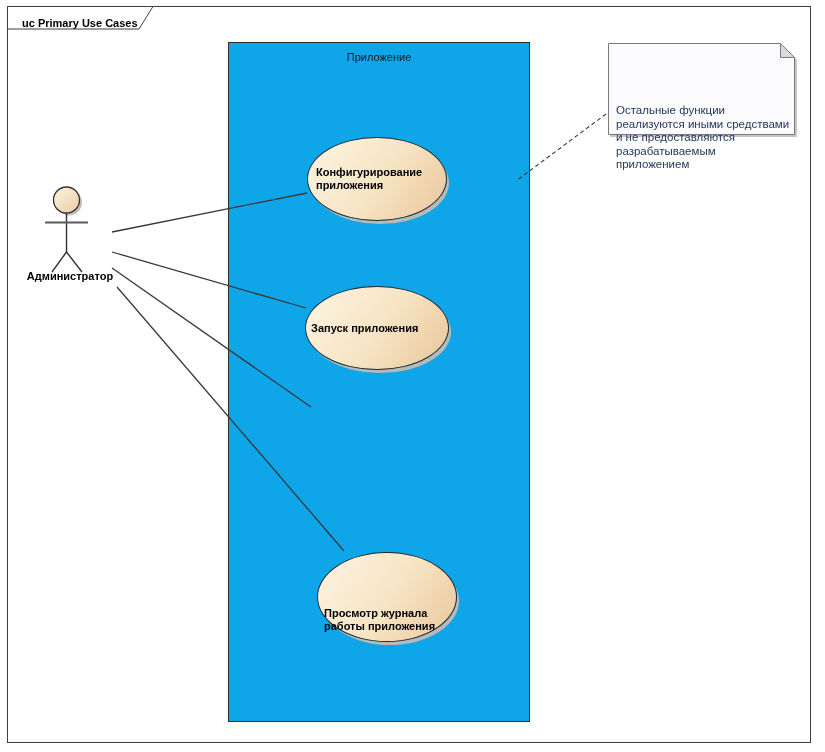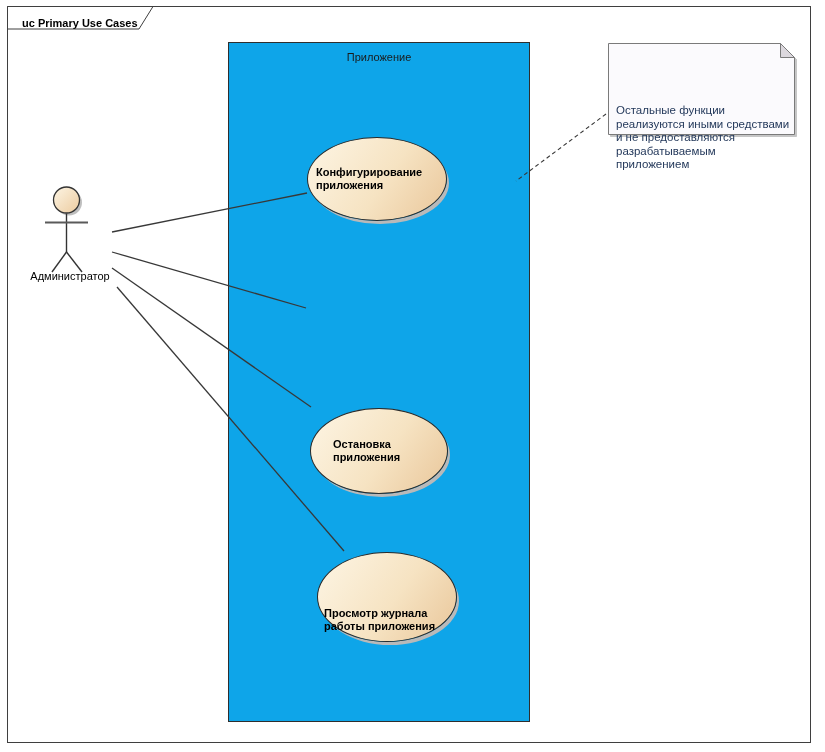--- a/index.html
+++ b/index.html
@@ -29,21 +29,21 @@
   .uc1{left:307px;top:137px;width:138px;height:82px;}
   .uc2{left:305px;top:286px;width:142px;height:82px;}
   .uc3{left:310px;top:408px;width:136px;height:84px;}
   .uc4{left:317px;top:552px;width:138px;height:88px;}
   .uc1 .uc-text{width:122px;}
   .uc2 .uc-text{width:132px;}
   .uc3 .uc-text{width:92px;}
   .uc4 .uc-text{width:126px;margin-top:46px;}
   
   .actor-label{position:absolute;left:25px;top:270px;width:90px;text-align:center;
-               font-size:11px;font-weight:normal;white-space:nowrap;}
+               font-size:11px;font-weight:bold;white-space:nowrap;}
   
   .note{position:absolute;left:608px;top:43px;width:187px;height:92px;}
   .note svg{position:absolute;left:0;top:0;filter:drop-shadow(2.5px 2.5px 0 #c6c6c6);}
   .note-text{position:absolute;left:8px;top:13px;width:174px;
              font-size:11.5px;line-height:13.5px;color:#24395b;margin-top:48px;}
 </style>
 </head>
 <body>
 
 <div id="canvas" data-interactable="false">
@@ -84,22 +84,22 @@
       <line x1="66.5" y1="252" x2="52" y2="272" stroke="#333333" stroke-width="1.4" data-interactable="true"></line>
       <line x1="66.5" y1="252" x2="82" y2="272" stroke="#333333" stroke-width="1.4" data-interactable="true"></line>
     </g>
   </svg>
 
   <div class="actor-label" data-interactable="false">Администратор</div>
 
   <div class="usecase uc1" data-interactable="true">
     <span class="uc-text" data-interactable="false">Конфигурирование приложения</span>
   </div>
-  <div class="usecase uc3" data-interactable="true">
-    <span class="uc-text" data-interactable="false">Остановка приложения</span>
+  <div class="usecase uc2" data-interactable="true">
+    <span class="uc-text" data-interactable="false">Запуск приложения</span>
   </div>
   <div class="usecase uc4" data-interactable="true">
     <span class="uc-text" data-interactable="false">Просмотр журнала работы приложения</span>
   </div>
 
   <div class="note" data-interactable="true">
     <svg width="187" height="92" data-interactable="false">
       <path d="M0.5,0.5 L172.5,0.5 L186.5,14.5 L186.5,91.5 L0.5,91.5 Z" fill="#fbfafd" stroke="#7a7a7a" stroke-width="1"></path>
       <path d="M172.5,0.5 L172.5,14.5 L186.5,14.5 Z" fill="#dcd8de" stroke="#7a7a7a" stroke-width="1" data-interactable="false"></path>
     </svg>

